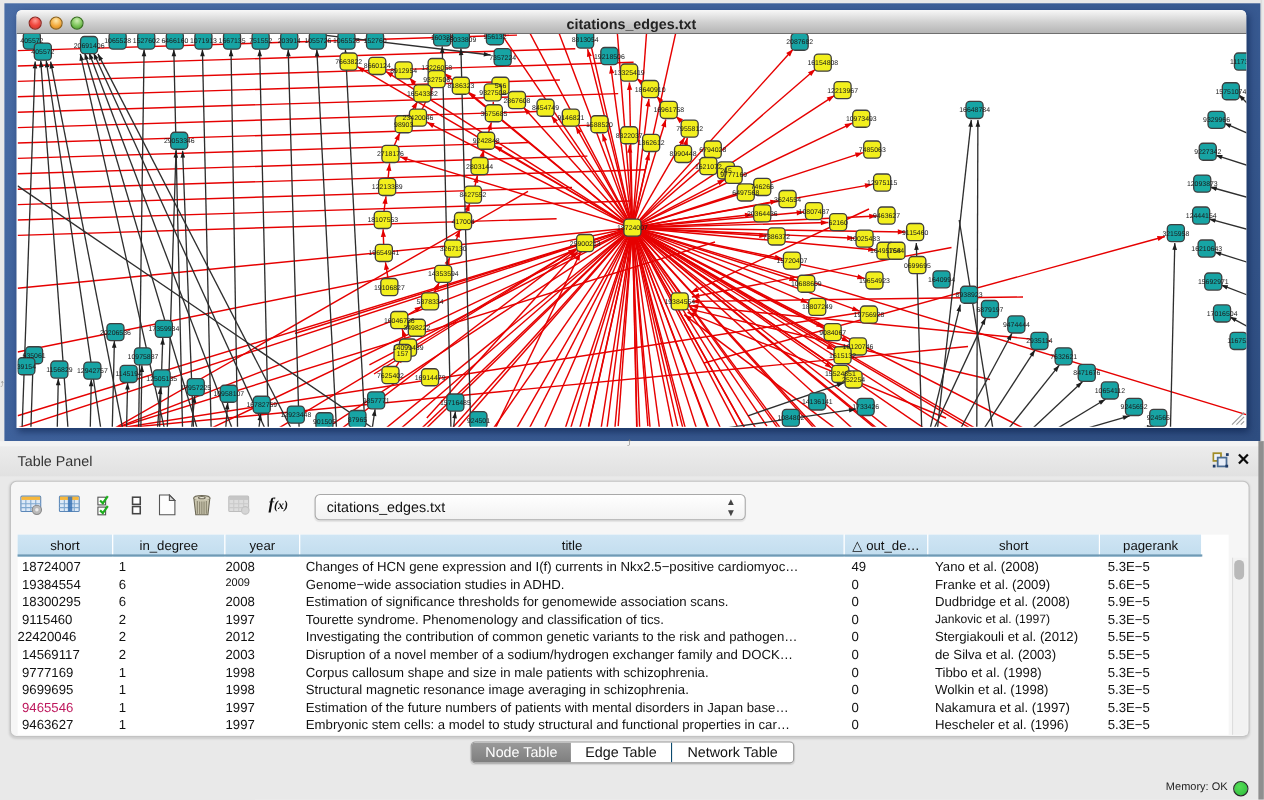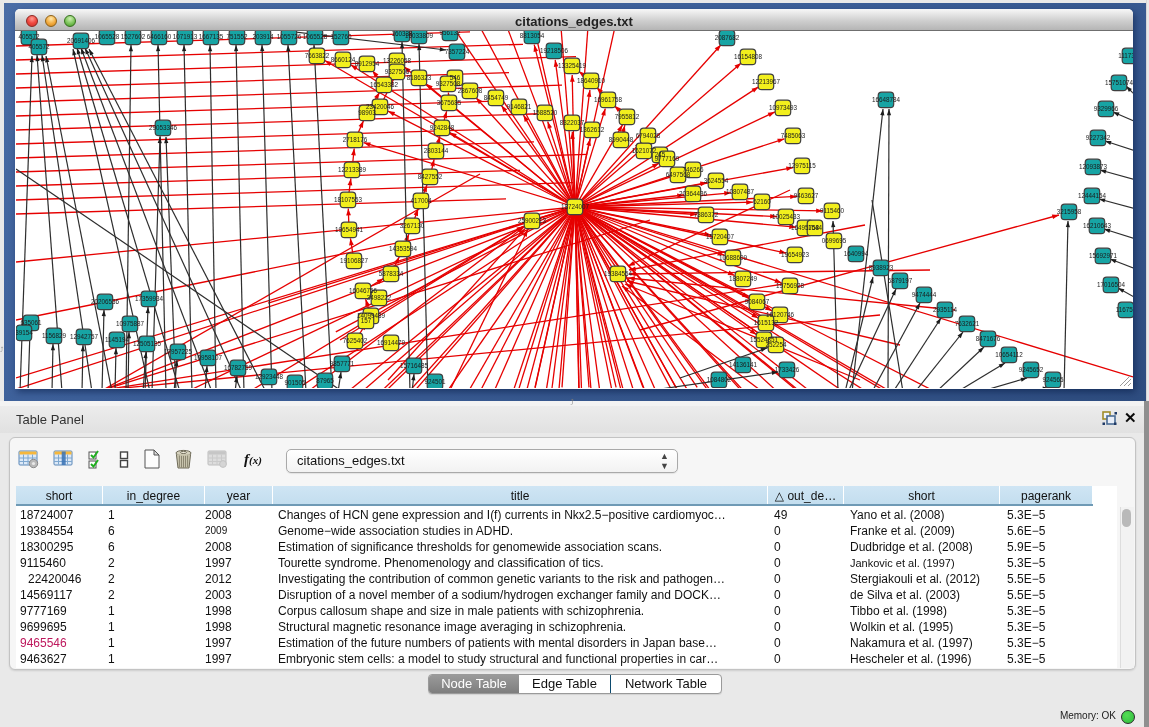--- a/index.html
+++ b/index.html
@@ -755,21 +755,21 @@
 <div style="position:absolute;left:774px;top:539px;height:16px;font-size:12px;color:#111;line-height:16px;white-space:nowrap">0</div>
 <div style="position:absolute;left:850px;top:539px;height:16px;font-size:12px;color:#111;line-height:16px;white-space:nowrap">Dudbridge et al. (2008)</div>
 <div style="position:absolute;left:1007px;top:539px;height:16px;font-size:12px;color:#111;line-height:16px;white-space:nowrap">5.9E−5</div>
 <div style="position:absolute;left:20px;top:555px;height:16px;font-size:12px;color:#111;line-height:16px;white-space:nowrap">9115460</div>
 <div style="position:absolute;left:108px;top:555px;height:16px;font-size:12px;color:#111;line-height:16px;white-space:nowrap">2</div>
 <div style="position:absolute;left:205px;top:555px;height:16px;font-size:12px;color:#111;line-height:16px;white-space:nowrap">1997</div>
 <div style="position:absolute;left:278px;top:555px;height:16px;font-size:12px;color:#111;line-height:16px;white-space:nowrap">Tourette syndrome. Phenomenology and classification of tics.</div>
 <div style="position:absolute;left:774px;top:555px;height:16px;font-size:12px;color:#111;line-height:16px;white-space:nowrap">0</div>
 <div style="position:absolute;left:850px;top:555px;height:16px;font-size:11px;color:#111;line-height:16px;white-space:nowrap">Jankovic et al. (1997)</div>
 <div style="position:absolute;left:1007px;top:555px;height:16px;font-size:12px;color:#111;line-height:16px;white-space:nowrap">5.3E−5</div>
-<div style="position:absolute;left:28px;top:571px;height:16px;font-size:12px;color:#111;line-height:16px;white-space:nowrap">22420046</div>
+<div style="position:absolute;left:16px;top:571px;height:16px;font-size:12px;color:#111;line-height:16px;white-space:nowrap">22420046</div>
 <div style="position:absolute;left:108px;top:571px;height:16px;font-size:12px;color:#111;line-height:16px;white-space:nowrap">2</div>
 <div style="position:absolute;left:205px;top:571px;height:16px;font-size:12px;color:#111;line-height:16px;white-space:nowrap">2012</div>
 <div style="position:absolute;left:278px;top:571px;height:16px;font-size:12px;color:#111;line-height:16px;white-space:nowrap">Investigating the contribution of common genetic variants to the risk and pathogen…</div>
 <div style="position:absolute;left:774px;top:571px;height:16px;font-size:12px;color:#111;line-height:16px;white-space:nowrap">0</div>
 <div style="position:absolute;left:850px;top:571px;height:16px;font-size:12px;color:#111;line-height:16px;white-space:nowrap">Stergiakouli et al. (2012)</div>
 <div style="position:absolute;left:1007px;top:571px;height:16px;font-size:12px;color:#111;line-height:16px;white-space:nowrap">5.5E−5</div>
 <div style="position:absolute;left:20px;top:587px;height:16px;font-size:12px;color:#111;line-height:16px;white-space:nowrap">14569117</div>
 <div style="position:absolute;left:108px;top:587px;height:16px;font-size:12px;color:#111;line-height:16px;white-space:nowrap">2</div>
 <div style="position:absolute;left:205px;top:587px;height:16px;font-size:12px;color:#111;line-height:16px;white-space:nowrap">2003</div>
 <div style="position:absolute;left:278px;top:587px;height:16px;font-size:12px;color:#111;line-height:16px;white-space:nowrap">Disruption of a novel member of a sodium/hydrogen exchanger family and DOCK…</div>
@@ -781,21 +781,21 @@
 <div style="position:absolute;left:205px;top:603px;height:16px;font-size:12px;color:#111;line-height:16px;white-space:nowrap">1998</div>
 <div style="position:absolute;left:278px;top:603px;height:16px;font-size:12px;color:#111;line-height:16px;white-space:nowrap">Corpus callosum shape and size in male patients with schizophrenia.</div>
 <div style="position:absolute;left:774px;top:603px;height:16px;font-size:12px;color:#111;line-height:16px;white-space:nowrap">0</div>
 <div style="position:absolute;left:850px;top:603px;height:16px;font-size:12px;color:#111;line-height:16px;white-space:nowrap">Tibbo et al. (1998)</div>
 <div style="position:absolute;left:1007px;top:603px;height:16px;font-size:12px;color:#111;line-height:16px;white-space:nowrap">5.3E−5</div>
 <div style="position:absolute;left:20px;top:619px;height:16px;font-size:12px;color:#111;line-height:16px;white-space:nowrap">9699695</div>
 <div style="position:absolute;left:108px;top:619px;height:16px;font-size:12px;color:#111;line-height:16px;white-space:nowrap">1</div>
 <div style="position:absolute;left:205px;top:619px;height:16px;font-size:12px;color:#111;line-height:16px;white-space:nowrap">1998</div>
 <div style="position:absolute;left:278px;top:619px;height:16px;font-size:12px;color:#111;line-height:16px;white-space:nowrap">Structural magnetic resonance image averaging in schizophrenia.</div>
 <div style="position:absolute;left:774px;top:619px;height:16px;font-size:12px;color:#111;line-height:16px;white-space:nowrap">0</div>
-<div style="position:absolute;left:850px;top:619px;height:16px;font-size:12px;color:#111;line-height:16px;white-space:nowrap">Wolkin et al. (1995)</div>
+<div style="position:absolute;left:850px;top:619px;height:16px;font-size:12px;color:#111;line-height:16px;white-space:nowrap">Wolkin et al. (1998)</div>
 <div style="position:absolute;left:1007px;top:619px;height:16px;font-size:12px;color:#111;line-height:16px;white-space:nowrap">5.3E−5</div>
 <div style="position:absolute;left:20px;top:635px;height:16px;font-size:12px;color:#be185d;line-height:16px;white-space:nowrap">9465546</div>
 <div style="position:absolute;left:108px;top:635px;height:16px;font-size:12px;color:#111;line-height:16px;white-space:nowrap">1</div>
 <div style="position:absolute;left:205px;top:635px;height:16px;font-size:12px;color:#111;line-height:16px;white-space:nowrap">1997</div>
 <div style="position:absolute;left:278px;top:635px;height:16px;font-size:12px;color:#111;line-height:16px;white-space:nowrap">Estimation of the future numbers of patients with mental disorders in Japan base…</div>
 <div style="position:absolute;left:774px;top:635px;height:16px;font-size:12px;color:#111;line-height:16px;white-space:nowrap">0</div>
 <div style="position:absolute;left:850px;top:635px;height:16px;font-size:12px;color:#111;line-height:16px;white-space:nowrap">Nakamura et al. (1997)</div>
 <div style="position:absolute;left:1007px;top:635px;height:16px;font-size:12px;color:#111;line-height:16px;white-space:nowrap">5.3E−5</div>
 <div style="position:absolute;left:20px;top:651px;height:16px;font-size:12px;color:#111;line-height:16px;white-space:nowrap">9463627</div>
 <div style="position:absolute;left:108px;top:651px;height:16px;font-size:12px;color:#111;line-height:16px;white-space:nowrap">1</div>

